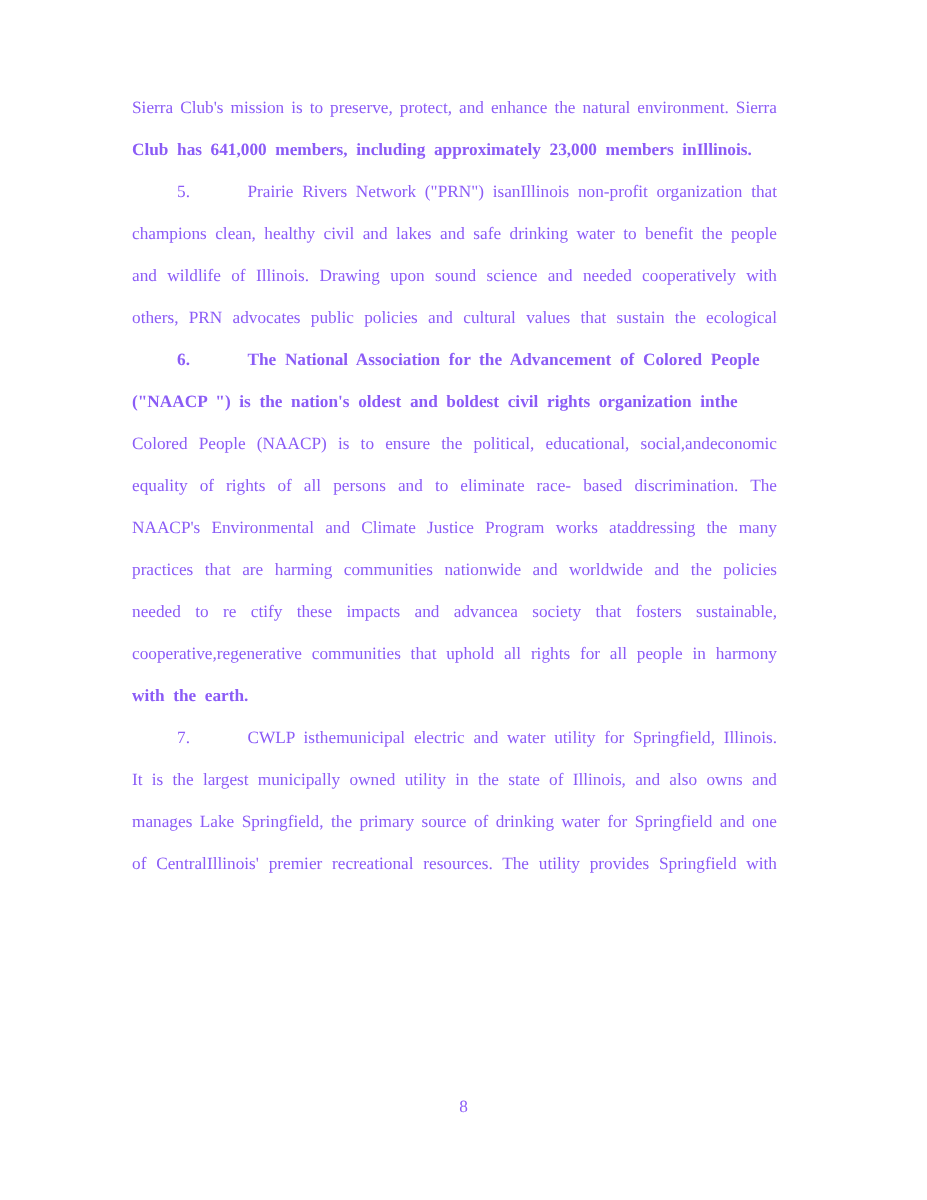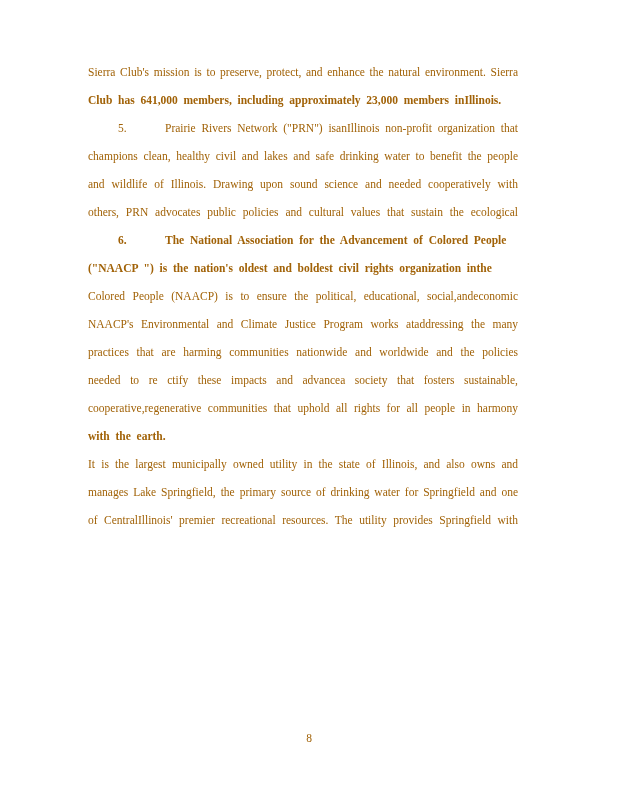--- a/index.html
+++ b/index.html
@@ -6,21 +6,21 @@
     margin: 0;
     padding: 0;
     background: #ffffff;
   }
   .page {
     position: relative;
     width: 618px;
     height: 800px;
     background: #ffffff;
     font-family: "Liberation Serif", "DejaVu Serif", serif;
-    color: #a16207;
+    color: #8b5cf6;
     overflow: hidden;
   }
   .text-block {
     position: absolute;
     left: 88px;
     top: 58px;
     width: 430px;
   }
   .line {
     margin: 0;
@@ -65,23 +65,25 @@
   <div class="text-block">
     <p class="line">Sierra Club's mission is to preserve, protect, and enhance the natural environment. Sierra</p>
     <p class="line short">Club has 641,000 members, including approximately 23,000 members inIllinois.</p>
     <p class="line"><span class="pnum">5.</span><span>Prairie Rivers Network ("PRN") isanIllinois non-profit organization that</span></p>
     <p class="line">champions clean, healthy civil and lakes and safe drinking water to benefit the people</p>
     <p class="line">and wildlife of Illinois. Drawing upon sound science and needed cooperatively with</p>
     <p class="line">others, PRN advocates public policies and cultural values that sustain the ecological</p>
     <p class="line short"><span class="pnum">6.</span><span>The National Association for the Advancement of Colored People</span></p>
     <p class="line short">("NAACP ") is the nation's oldest and boldest civil rights organization inthe</p>
     <p class="line">Colored People (NAACP) is to ensure the political, educational, social,andeconomic</p>
+    <p class="line">equality of rights of all persons and to eliminate race- based discrimination. The</p>
     <p class="line">NAACP's Environmental and Climate Justice Program works ataddressing the many</p>
     <p class="line">practices that are harming communities nationwide and worldwide and the policies</p>
     <p class="line">needed to re ctify these impacts and advancea society that fosters sustainable,</p>
     <p class="line">cooperative,regenerative communities that uphold all rights for all people in harmony</p>
     <p class="line short">with the earth.</p>
+    <p class="line"><span class="pnum">7.</span><span>CWLP isthemunicipal electric and water utility for Springfield, Illinois.</span></p>
     <p class="line">It is the largest municipally owned utility in the state of Illinois, and also owns and</p>
     <p class="line">manages Lake Springfield, the primary source of drinking water for Springfield and one</p>
     <p class="line">of CentralIllinois' premier recreational resources. The utility provides Springfield with</p>
   </div>
   <div class="page-num">8</div>
 </div>
 
 </body></html>

